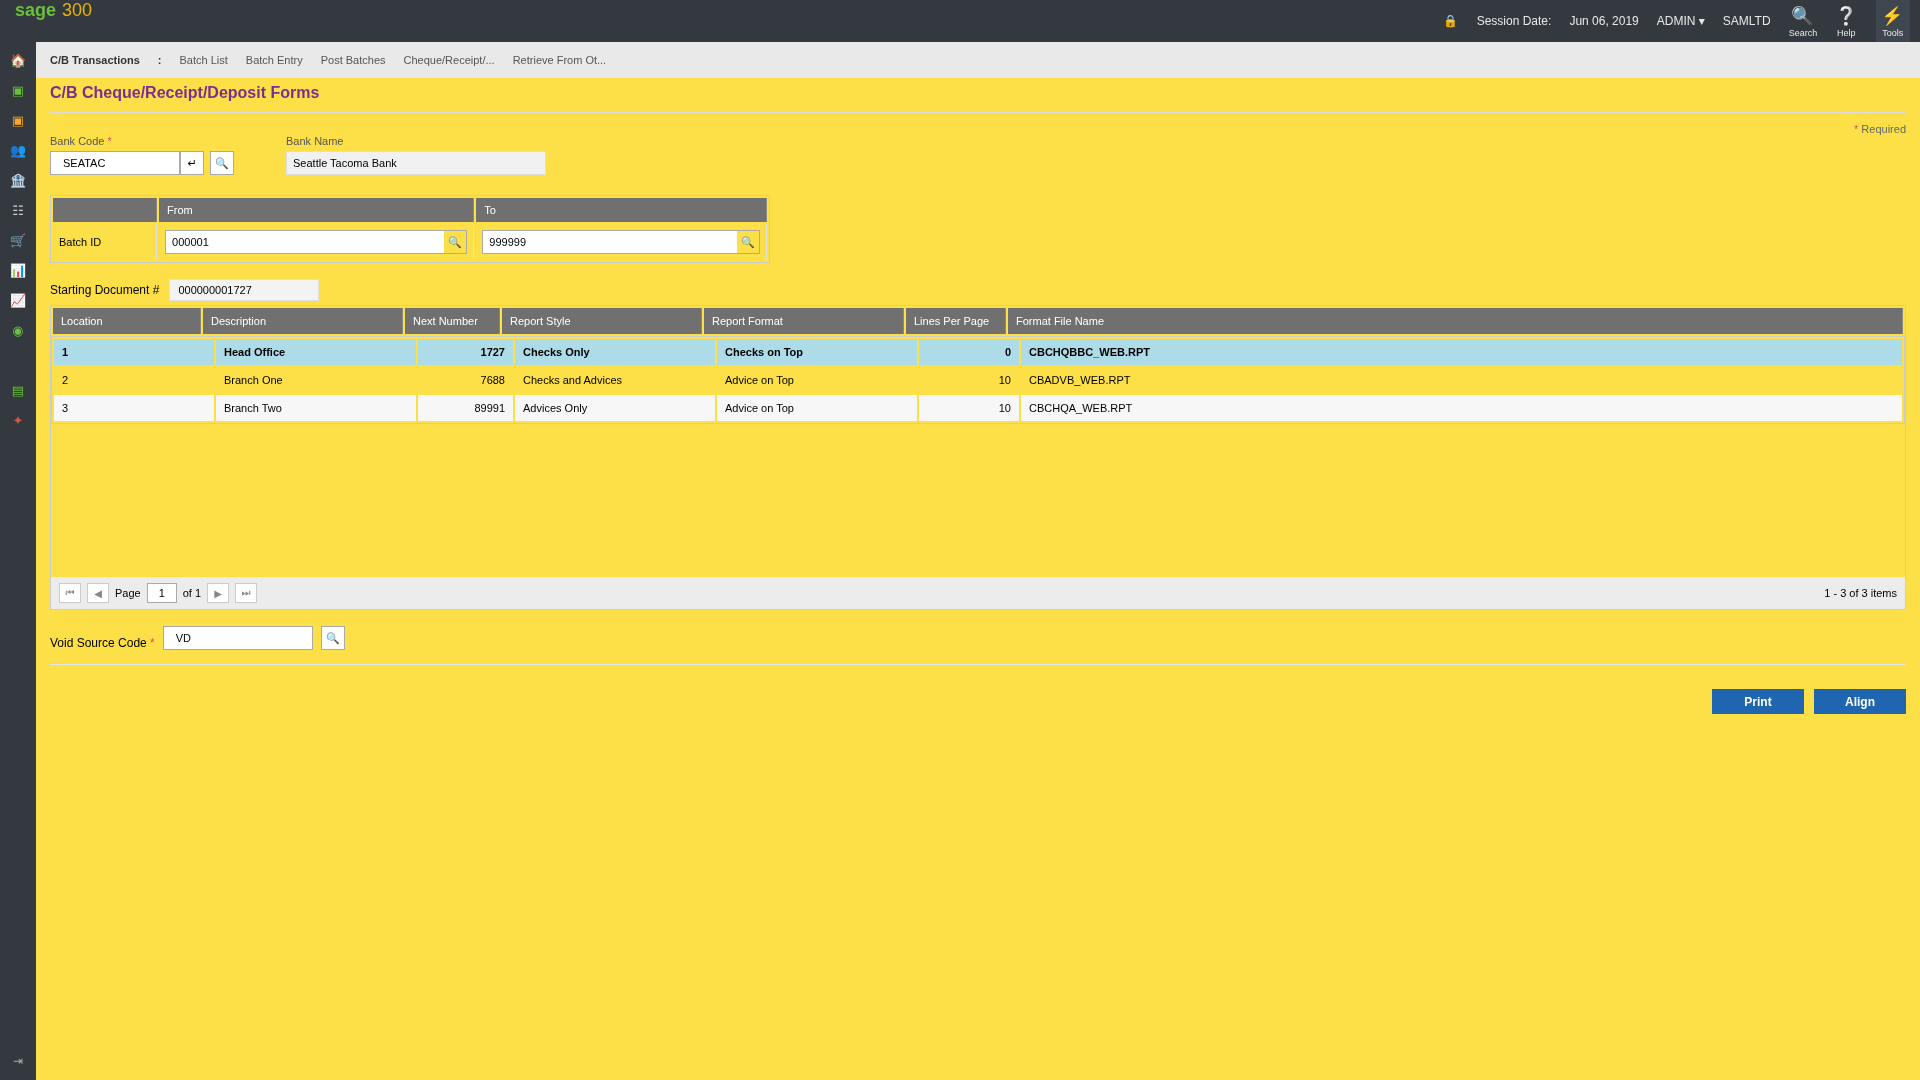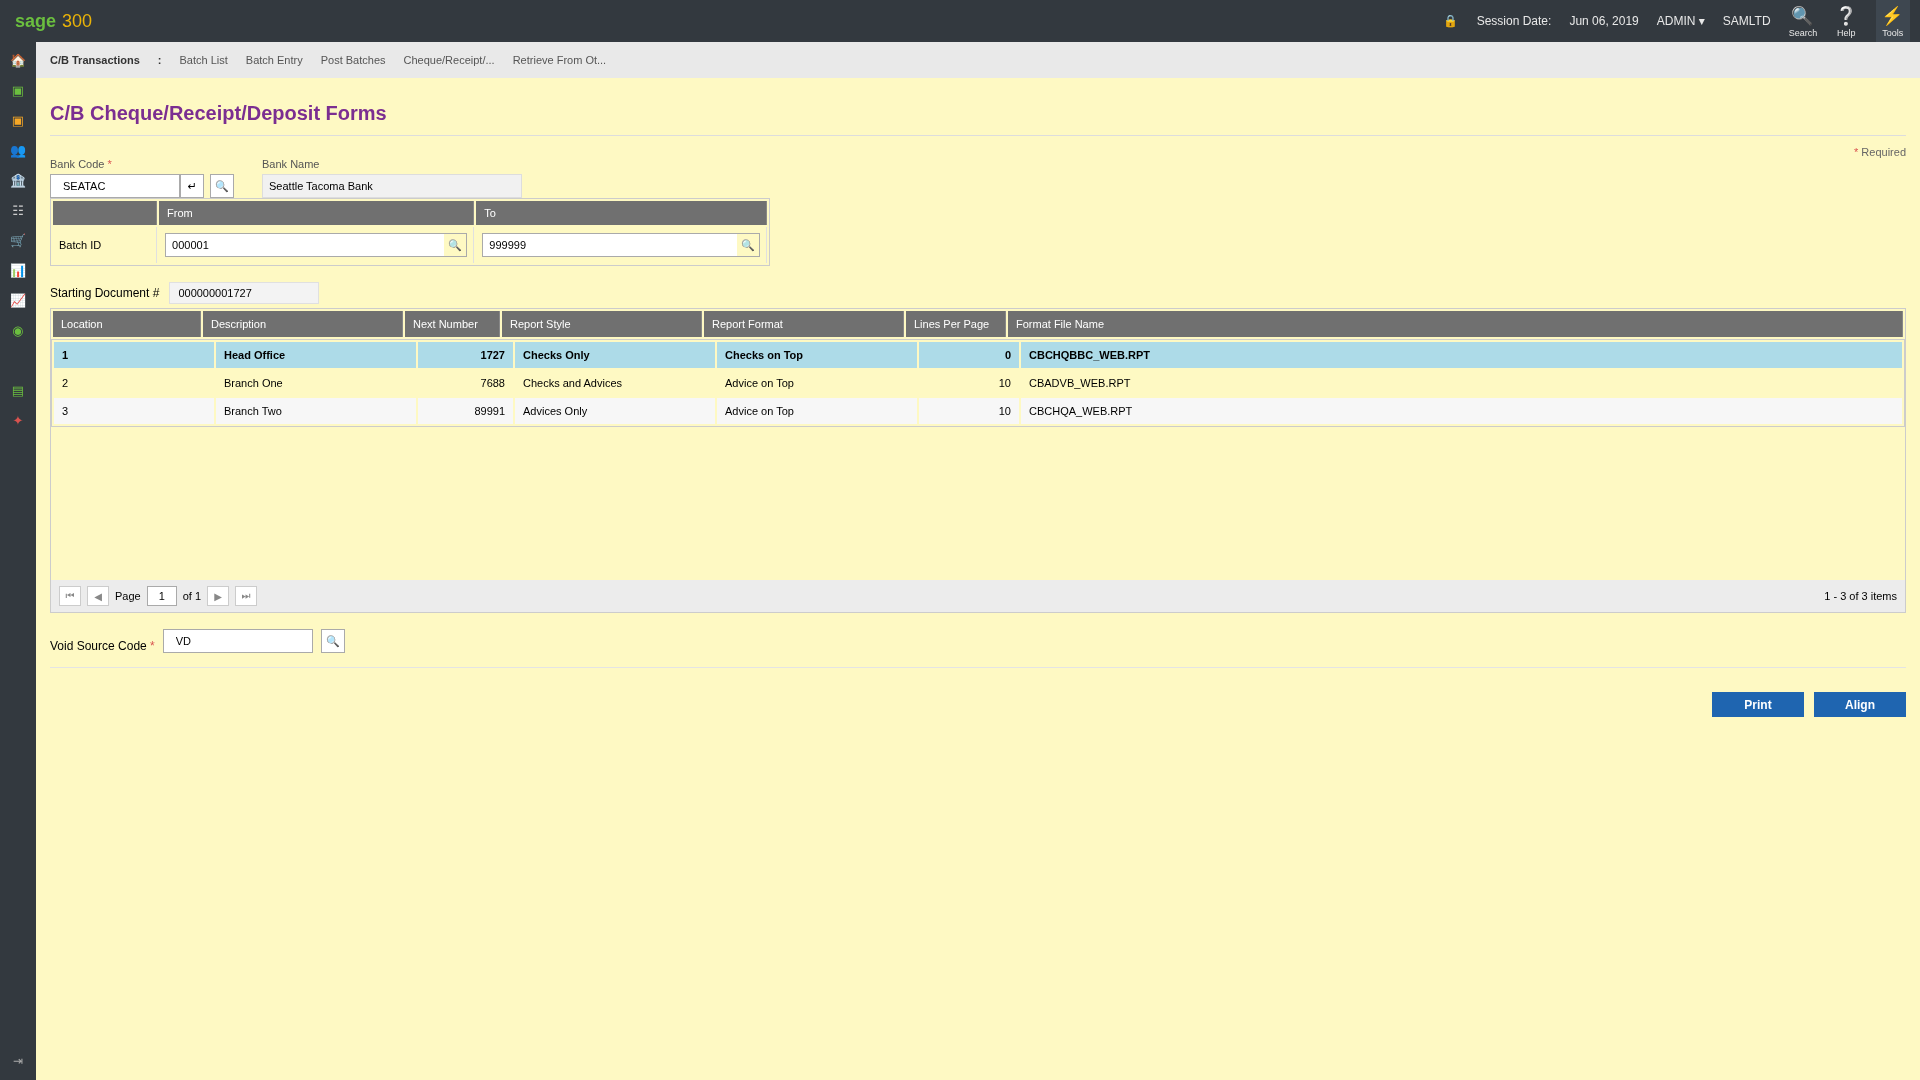--- a/index.html
+++ b/index.html
@@ -1,51 +1,51 @@
 <!DOCTYPE html>
 <html><head>
 <meta charset="utf-8">
 <style>
 * { box-sizing: border-box; margin: 0; padding: 0; font-family: Arial, sans-serif; }
 body { font-size: 12px; background: #fff; overflow: hidden; }
-.header { background: #33393f; height: 42px; display: flex; align-items: center; color: #fff; padding: 0 10px; }
+.header { background: #33393f; height: 42px; display: flex; align-items: flex-start; color: #fff; padding: 0 10px; }
 .logo { display: flex; align-items: center; color: #6bbf3f; font-size: 18px; margin-left: 5px; }
 .logo .brand { color: #6bbf3f; font-weight: bold; }
 .logo .product { color: #eab308; margin-left: 6px; font-weight: 300; }
 .header-spacer { flex: 1; }
 .header-right { display: flex; align-items: center; gap: 18px; font-size: 12px; color: #e8e8e8; }
 .header-icon-group { display: flex; flex-direction: column; align-items: center; cursor: pointer; }
 .header-icon-group .icon { font-size: 18px; }
 .header-icon-group .txt { font-size: 9px; margin-top: 1px; }
 .tools-tab { background: #3e4750; padding: 4px 6px; height: 42px; display:flex; flex-direction:column; align-items:center; justify-content:center; }
 
 .left-sidebar { position: absolute; left: 0; top: 42px; bottom: 0; width: 36px; background: #33393f; display: flex; flex-direction: column; align-items: center; padding-top: 8px; gap: 10px; }
 .left-sidebar .sb-icon { width: 20px; height: 20px; display:flex; align-items:center; justify-content:center; font-size:13px; cursor: pointer; }
 .sb-expand { margin-top: auto; margin-bottom: 12px; color:#aaa; cursor:pointer; }
 
-.main { position: absolute; left: 36px; top: 42px; right: 0; bottom: 0; background: #fef9c3; }
+.main { position: absolute; left: 36px; top: 42px; right: 0; bottom: 0; background: #fde047; }
 
 .breadcrumb-bar { background: #e9e9e9; padding: 0 14px; height: 36px; display:flex; align-items:center; gap: 18px; font-size:11px; color:#555; }
 .breadcrumb-bar .crumb-root { font-weight: bold; color:#333; }
 .breadcrumb-bar .crumb-sep { color:#333; font-weight:bold; }
 .breadcrumb-bar .crumb { cursor:pointer; }
 
-.page-title { color: #7b2e91; font-size: 20px; font-weight: bold; padding: 24px 14px 10px 14px; }
+.page-title { color: #7b2e91; font-size: 16px; font-weight: bold; padding: 6px 14px 10px 14px; }
 .hr { border-top:1px solid #ddd; margin: 0 14px; }
 .content { padding: 10px 14px; }
 .required-note { text-align: right; color:#666; font-size:11px; }
 .required-note .star { color:#d9534f; }
 
 .radio-row { display:flex; gap:90px; align-items:center; margin: 8px 0 14px 0; padding-bottom:12px; border-bottom:1px solid #e4e4e4; }
 .radio-opt { display:flex; align-items:center; gap:6px; cursor:pointer; }
 .radio-circle { width:14px; height:14px; border:1px solid #888; border-radius:50%; display:inline-block; position:relative; }
 .radio-circle.checked { border-color:#5fa33a; }
 .radio-circle.checked::after { content:''; position:absolute; left:3px; top:3px; width:6px; height:6px; background:#5fa33a; border-radius:50%; }
 
-.field-row { display:flex; gap:28px; }
+.field-row { display:flex; gap:52px; margin-bottom: 20px; }
 .field { display:flex; flex-direction:column; gap:4px; }
 .field-label { font-size:11px; color:#555; }
 .field-label .star { color:#d9534f; }
 .input-group { display:flex; align-items:center; }
 .txt-input { border:1px solid #aaa; height:24px; padding:0 12px; font-size:11px; }
 .btn-icon { width:24px; height:24px; border:1px solid #aaa; background:#fff; display:flex; align-items:center; justify-content:center; cursor:pointer; font-size:11px; }
 .btn-icon.ml { margin-left:6px; }
 .readonly-input { background:#f1f1f1; border:1px solid #ddd; height:24px; padding:0 6px; font-size:11px; width:260px; }
 
 .range-table { border:1px solid #ccc; width: 720px; }

